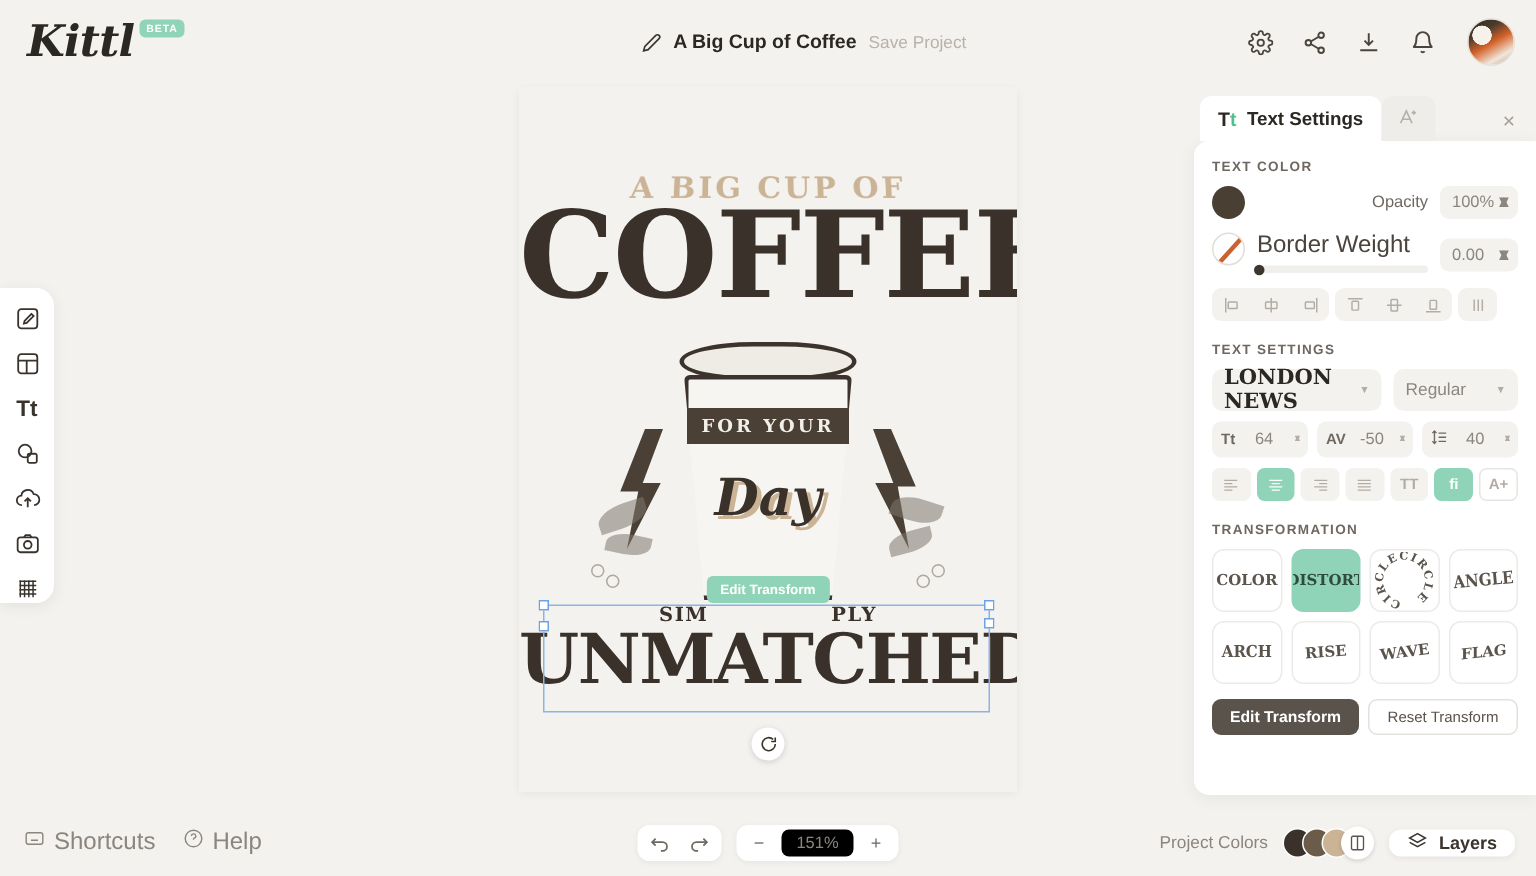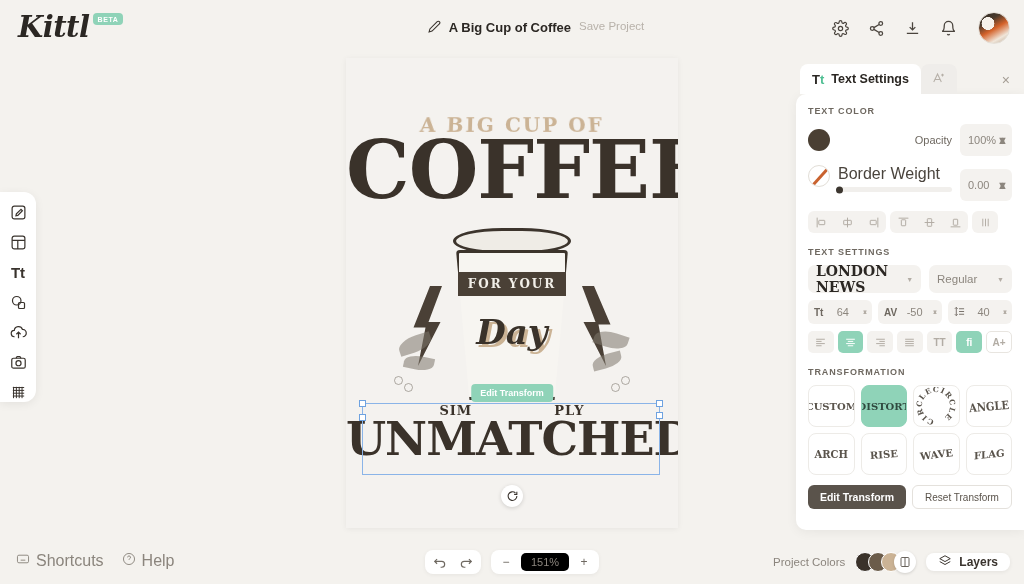--- a/index.html
+++ b/index.html
@@ -23,21 +23,21 @@
   }
   .logo-badge {
     margin-left: 3px; margin-top: 3px;
     background: #8fd3b8; color: #ffffff;
     font-size: 7px; font-weight: 700; letter-spacing: 0.6px;
     padding: 3px 5px 2px; border-radius: 4px;
   }
 
   .proj-center {
     position: absolute; left: 0; right: 0; top: 20px;
-    display: flex; align-items: flex-start; justify-content: center; gap: 8px; padding-left: 48px;
+    display: flex; align-items: flex-end; justify-content: center; gap: 8px; padding-left: 48px;
   }
   .proj-title { font-size: 13px; font-weight: 700; color: #2b2723; }
   .proj-save { font-size: 11.5px; color: #b8b2aa; }
   .pencil-icon { display: inline-flex; color: #3a342e; }
 
   .top-actions {
     position: absolute; right: 14px; top: 12px;
     display: flex; align-items: center; gap: 16px;
   }
   .ticon { width: 20px; height: 20px; color: #4a443d; display: flex; align-items: center; justify-content: center; cursor: pointer; }
@@ -189,21 +189,21 @@
     width: 22px; height: 22px; border-radius: 50%; background: #ffffff;
     border: 1px solid #e2ded7; position: relative; overflow: hidden; cursor: pointer;
   }
   .swatch-stroke::after {
     content: ""; position: absolute; left: 50%; top: -2px; width: 2.5px; height: 28px;
     background: #c9622f; transform: translateX(-50%) rotate(42deg);
   }
   .opa-label { font-size: 11px; color: #6e6860; margin-left: auto; }
   .numbox {
     display: flex; align-items: center; justify-content: space-between;
-    background: #f4f2ef; border-radius: 6px; height: 32px;
+    background: #f4f2ef; border-radius: 6px; height: 22px;
     padding: 0 4px 0 8px; min-width: 52px;
   }
   .numbox span { font-size: 11px; color: #8c867e; }
   .spin { display: flex; flex-direction: column; gap: 1px; line-height: 0; color: #b3ada5; font-size: 6px; }
 
   .bw-label { font-size: 16px; color: #4a443d; }
   .slider-track {
     height: 5px; background: #f1efec; border-radius: 3px; position: relative; margin-top: 4px;
   }
   .slider-knob {
@@ -590,21 +590,21 @@
         </div>
         <div class="sbtn">TT</div>
         <div class="sbtn on">fi</div>
         <div class="sbtn outline">A+</div>
       </div>
 
       <div class="sec-label" style="margin-top:14px;">TRANSFORMATION</div>
 
       <div class="tgrid">
         <div class="tcell">
-          <span class="t-custom">CUSTOM</span>
+          <span class="t-custom">COLOR</span>
         </div>
         <div class="tcell on">
           <span>DISTORT</span>
         </div>
         <div class="tcell">
           <svg width="40" height="38" viewBox="0 0 40 38">
             <defs>
                 <path id="circpath" d="M20,33 A14,14 0 1,1 20.01,33" fill="none"></path>
               </defs>
             <text font-size="7.5" font-family="DejaVu Serif, serif" font-weight="700" fill="#5a544c" letter-spacing="1">

